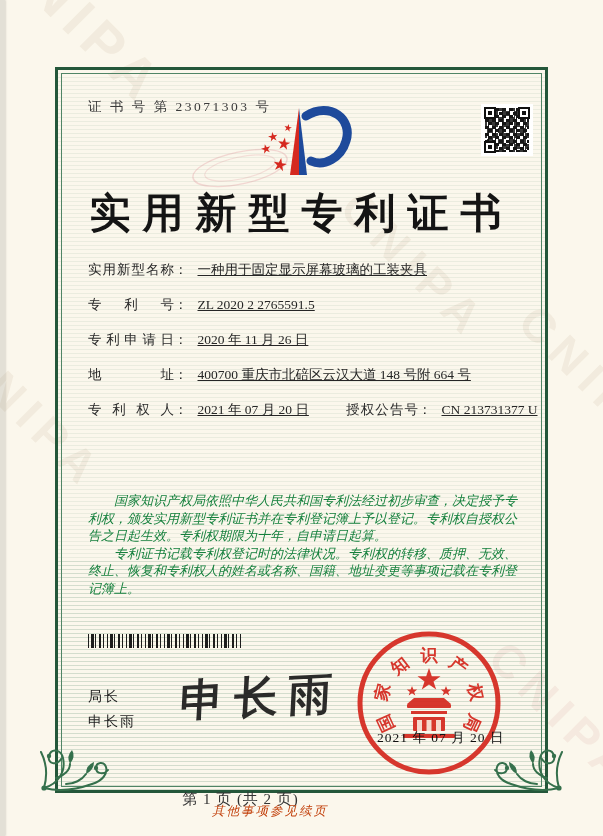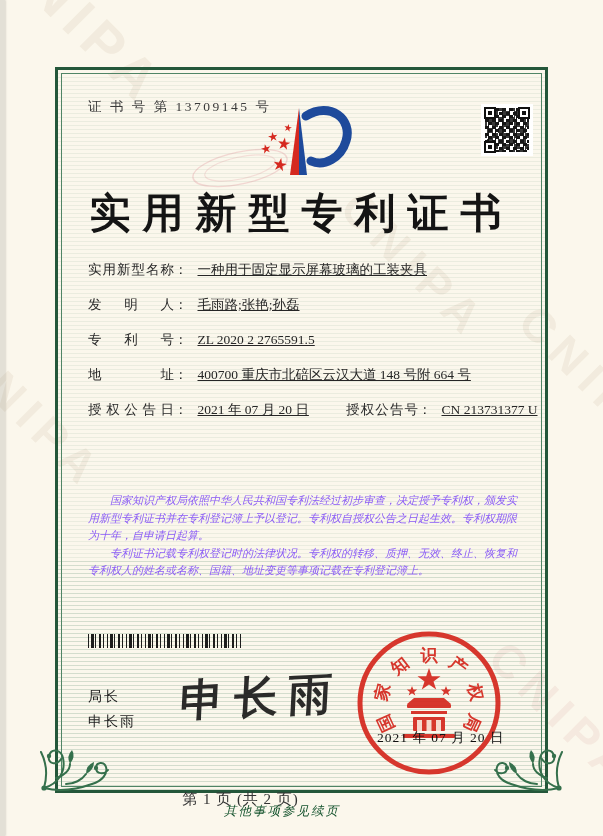--- a/index.html
+++ b/index.html
@@ -40,42 +40,42 @@
   
   .fields{position:absolute;left:88px;top:252px;width:452px;}
   .frow{height:35px;line-height:35px;font-size:13.5px;white-space:nowrap;position:relative;}
   .flabel{display:inline-block;width:86px;text-align:justify;text-align-last:justify;color:#2b2b2b;}
   .fcolon{margin-right:10px;}
   .fvalue{color:#262626;text-decoration:underline;}
   .grant-no{position:absolute;left:258px;top:0;}
   .grant-no .flabel{width:72px;font-family:Liberation Mono, monospace;}
   
   .paras{position:absolute;left:88px;top:492px;width:434px;font-style:italic;}
-  .paras p{margin:0;font-size:11px;line-height:17.6px;text-indent:2em;color:#8b5cf6;}
+  .paras p{margin:0;font-size:13px;line-height:17.6px;text-indent:2em;color:#15803d;}
   
   .barcode{position:absolute;left:88px;top:634px;width:153px;height:14px;
     background-image:repeating-linear-gradient(90deg,
       #1c1c1c 0 1.5px, transparent 1.5px 3.5px,
       #1c1c1c 3.5px 6px, transparent 6px 7px,
       #1c1c1c 7px 8px, transparent 8px 11px,
       #1c1c1c 11px 13.5px, transparent 13.5px 15px,
       #1c1c1c 15px 16px, transparent 16px 19px);}
   
   .signer{position:absolute;left:88px;top:684px;font-size:14px;color:#222;
           font-family:"Liberation Sans","DejaVu Sans",sans-serif;}
   .signer div{height:25px;line-height:25px;letter-spacing:2px;}
   .signature{position:absolute;left:180px;top:668px;font-size:44px;color:#161616;
              letter-spacing:10px;transform:rotate(-3deg) skewX(-6deg);font-weight:bold;opacity:.9;}
   
   .seal{position:absolute;left:354px;top:628px;width:150px;height:150px;opacity:.93;}
   .seal-date{position:absolute;left:377px;top:729px;font-size:13.5px;color:#101010;letter-spacing:1px;z-index:5;}
   
   .page-info{position:absolute;left:0;top:766px;width:481px;text-align:center;font-size:15px;color:#333;letter-spacing:1px;margin-top:24px;}
   .footer-note{position:absolute;left:0;top:803px;width:540px;text-align:center;font-size:12.5px;
-               font-style:italic;color:#14532d;letter-spacing:2px;padding-left:12px;}
+               font-style:italic;color:#c2410c;letter-spacing:2px;}
   .corner{position:absolute;width:82px;height:82px;}
   .c-bl{left:36px;top:712px;}
   .c-br{left:485px;top:712px;transform:scaleX(-1);}
 </style>
 </head>
 <body>
 
 <div class="page-edge"></div>
 
 <div class="wm" style="left:-28px;top:-14px;font-size:56px;">CNIPA</div>
@@ -83,21 +83,21 @@
 <div class="wm" style="left:-62px;top:388px;font-size:46px;">CNIPA</div>
 <div class="wm" style="left:500px;top:352px;font-size:46px;">CNIPA</div>
 <div class="wm" style="left:470px;top:688px;font-size:46px;color:rgba(200,120,110,.10);">CNIPA</div>
 
 <div class="frame">
   <div class="frame-inner"></div>
 </div>
 <div class="guilloche"></div>
 <div class="guilloche-strong"></div>
 
-<div class="cert-no">证 书 号 第 13709145 号</div>
+<div class="cert-no">证 书 号 第 23071303 号</div>
 
 <svg class="rosette" viewBox="0 0 120 55">
   <ellipse cx="55" cy="26" rx="48" ry="16" fill="none" stroke="rgba(220,130,140,.28)" stroke-width="1.4" transform="rotate(-12 55 26)"></ellipse>
   <ellipse cx="55" cy="26" rx="36" ry="11" fill="none" stroke="rgba(220,130,140,.22)" stroke-width="1.2" transform="rotate(-12 55 26)"></ellipse>
 </svg>
 
 <svg class="logo" viewBox="0 0 100 76">
   <defs>
     <polygon id="star" points="0,-1 0.225,-0.31 0.95,-0.31 0.36,0.12 0.59,0.81 0,0.38 -0.59,0.81 -0.36,0.12 -0.95,-0.31 -0.225,-0.31"></polygon>
   </defs>
@@ -118,30 +118,30 @@
   <div class="finder f-bl"></div>
 </div>
 
 <div class="title">实用新型专利证书</div>
 
 <div class="fields">
   <div class="frow">
     <span class="flabel">实用新型名称</span><span class="fcolon">：</span><span class="fvalue">一种用于固定显示屏幕玻璃的工装夹具</span>
   </div>
   <div class="frow">
-    <span class="flabel">发明人</span><span class="fcolon">：</span><span class="fvalue">毛雨路;张艳;孙磊</span>
-  </div>
-  <div class="frow">
     <span class="flabel">专利号</span><span class="fcolon">：</span><span class="fvalue">ZL 2020 2 2765591.5</span>
   </div>
   <div class="frow">
+    <span class="flabel">专利申请日</span><span class="fcolon">：</span><span class="fvalue">2020 年 11 月 26 日</span>
+  </div>
+  <div class="frow">
     <span class="flabel">地址</span><span class="fcolon">：</span><span class="fvalue">400700 重庆市北碚区云汉大道 148 号附 664 号</span>
   </div>
   <div class="frow">
-    <span class="flabel">授权公告日</span><span class="fcolon">：</span><span class="fvalue">2021 年 07 月 20 日</span>
+    <span class="flabel">专利权人</span><span class="fcolon">：</span><span class="fvalue">2021 年 07 月 20 日</span>
     <span class="grant-no">
       <span class="flabel">授权公告号</span><span class="fcolon">：</span><span class="fvalue">CN 213731377 U</span>
     </span>
   </div>
 </div>
 
 <div class="paras">
   <p>国家知识产权局依照中华人民共和国专利法经过初步审查，决定授予专利权，颁发实用新型专利证书并在专利登记簿上予以登记。专利权自授权公告之日起生效。专利权期限为十年，自申请日起算。</p>
   <p>专利证书记载专利权登记时的法律状况。专利权的转移、质押、无效、终止、恢复和专利权人的姓名或名称、国籍、地址变更等事项记载在专利登记簿上。</p>
 </div>

